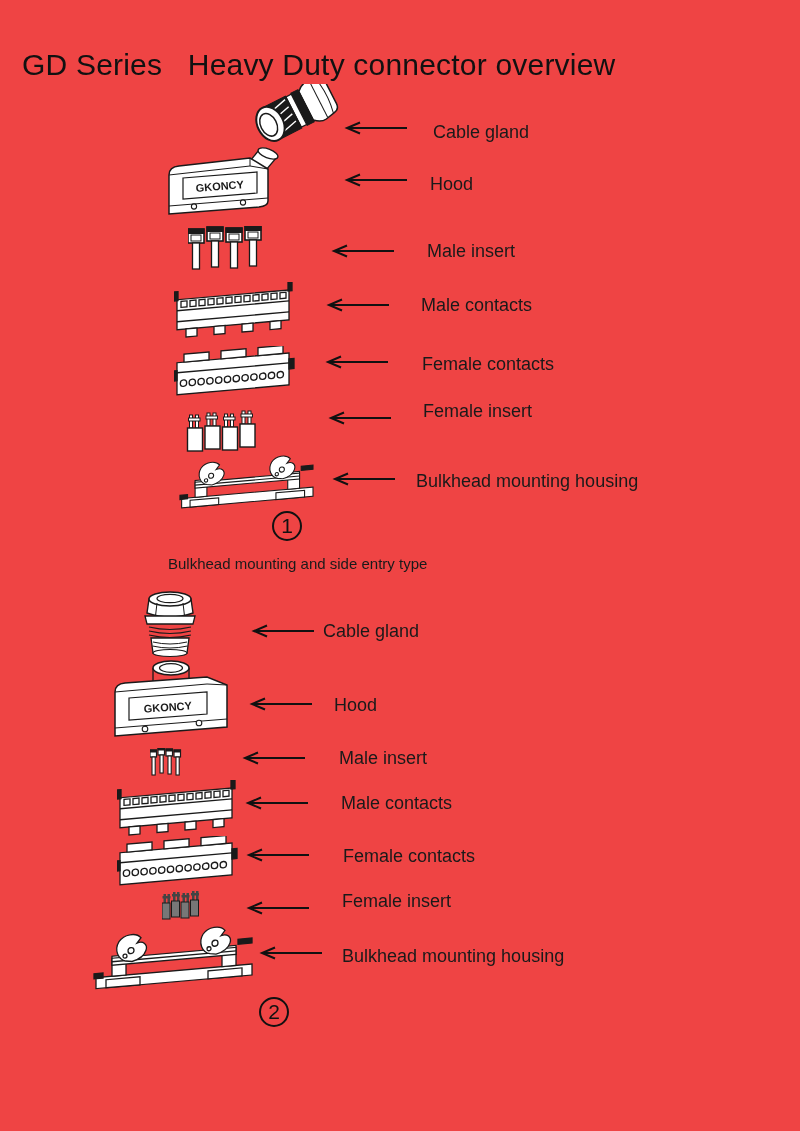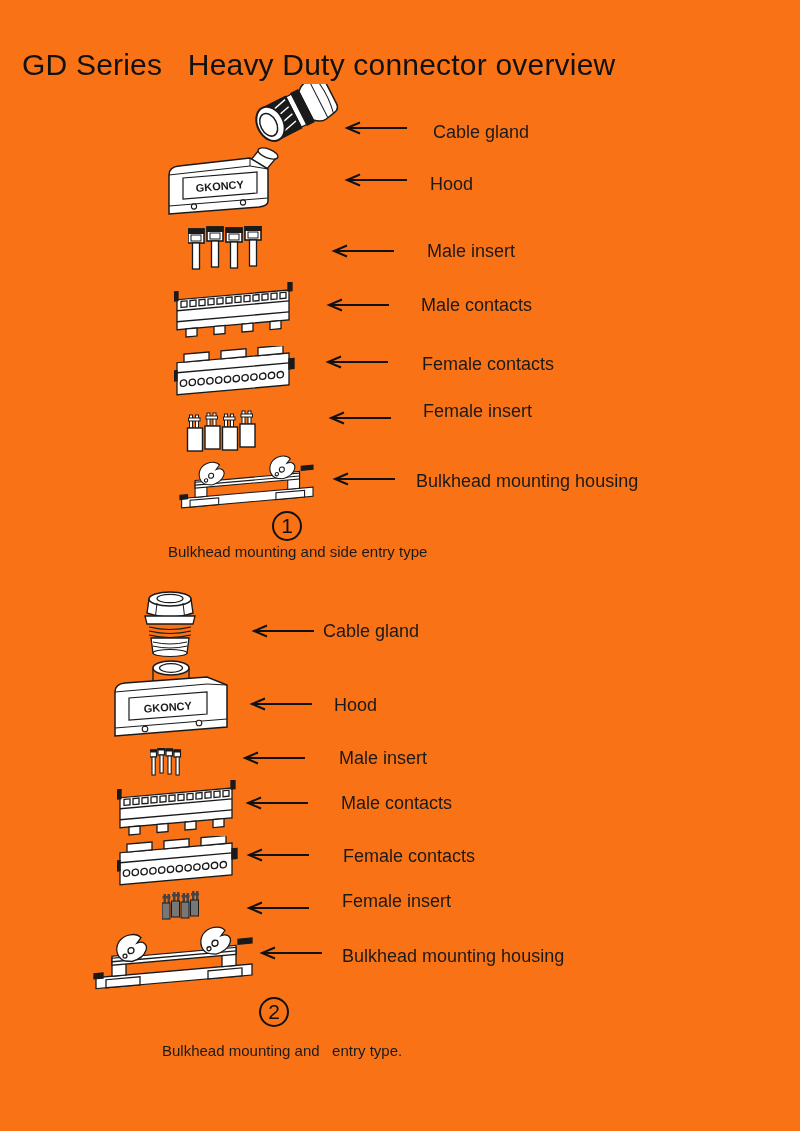--- a/index.html
+++ b/index.html
@@ -1,16 +1,16 @@
 <!DOCTYPE html>
 <html><head>
 <meta charset="utf-8">
 <style>
   html,body{margin:0;padding:0;background:#fff;}
-  .page{position:relative;width:800px;height:1131px;background:#f97316;overflow:hidden;
+  .page{position:relative;width:800px;height:1131px;background:#ef4444;overflow:hidden;
         font-family:"Liberation Sans", sans-serif;color:#1a1a1a;}
   .title{position:absolute;margin:0;font-size:30px;font-weight:400;letter-spacing:.2px;
          white-space:pre;color:#111;}
   .part-label{position:absolute;font-size:18px;line-height:20px;white-space:pre;color:#1a1a1a;}
   .caption{position:absolute;font-size:15px;line-height:20px;white-space:pre;color:#1a1a1a;}
   .arrow{position:absolute;}
   .drawing{position:absolute;}
   .circle-num{position:absolute;width:30px;height:30px;border:2px solid #111;border-radius:50%;
               display:flex;align-items:center;justify-content:center;font-size:21px;color:#111;
               box-sizing:border-box;}
@@ -232,21 +232,21 @@
 
   <div class="part-label" style="left:433px;top:122px;">Cable gland</div>
   <div class="part-label" style="left:430px;top:174px;">Hood</div>
   <div class="part-label" style="left:427px;top:241px;">Male insert</div>
   <div class="part-label" style="left:421px;top:295px;">Male contacts</div>
   <div class="part-label" style="left:422px;top:354px;">Female contacts</div>
   <div class="part-label" style="left:423px;top:401px;">Female insert</div>
   <div class="part-label" style="left:416px;top:471px;">Bulkhead mounting housing</div>
 
   <div class="circle-num" style="left:272px;top:511px;">1</div>
-  <div class="caption" style="left:168px;top:542px;">Bulkhead mounting and side entry type</div>
+  <div class="caption" style="left:168px;top:554px;">Bulkhead mounting and side entry type</div>
 
   <svg class="drawing" style="left:137px;top:589px;" width="66" height="70" viewBox="0 0 66 70">
     <g stroke="#1a1a1a" fill="#fff">
       <path d="M12,10 L10,24 Q33,32 56,24 L54,10 Z" stroke-width="1.4"></path>
       <ellipse cx="33" cy="10" rx="21" ry="7" stroke-width="1.5"></ellipse>
       <ellipse cx="33" cy="9.5" rx="13" ry="4.2" stroke-width="1.2"></ellipse>
       <path d="M20,14 L18.5,27 M46,14 L47.5,27" stroke-width="1" fill="none"></path>
       <path d="M8,27 L58,27 L56,35 L10,35 Z" stroke-width="1.3"></path>
       <path d="M12,38 Q33,43 54,38 M12,42 Q33,47 54,42 M12,46 Q33,51 54,46" fill="none" stroke-width="1.2"></path>
       <path d="M14,49 L52,49 L50,64 L16,64 Z" stroke-width="1.3"></path>
@@ -360,15 +360,14 @@
 
   <div class="part-label" style="left:323px;top:621px;">Cable gland</div>
   <div class="part-label" style="left:334px;top:695px;">Hood</div>
   <div class="part-label" style="left:339px;top:748px;">Male insert</div>
   <div class="part-label" style="left:341px;top:793px;">Male contacts</div>
   <div class="part-label" style="left:343px;top:846px;">Female contacts</div>
   <div class="part-label" style="left:342px;top:891px;">Female insert</div>
   <div class="part-label" style="left:342px;top:946px;">Bulkhead mounting housing</div>
 
   <div class="circle-num" style="left:259px;top:997px;">2</div>
-  <div class="caption" style="left:162px;top:1041px;">Bulkhead mounting and   entry type.</div>
 
 </div>
 
 </body></html>

